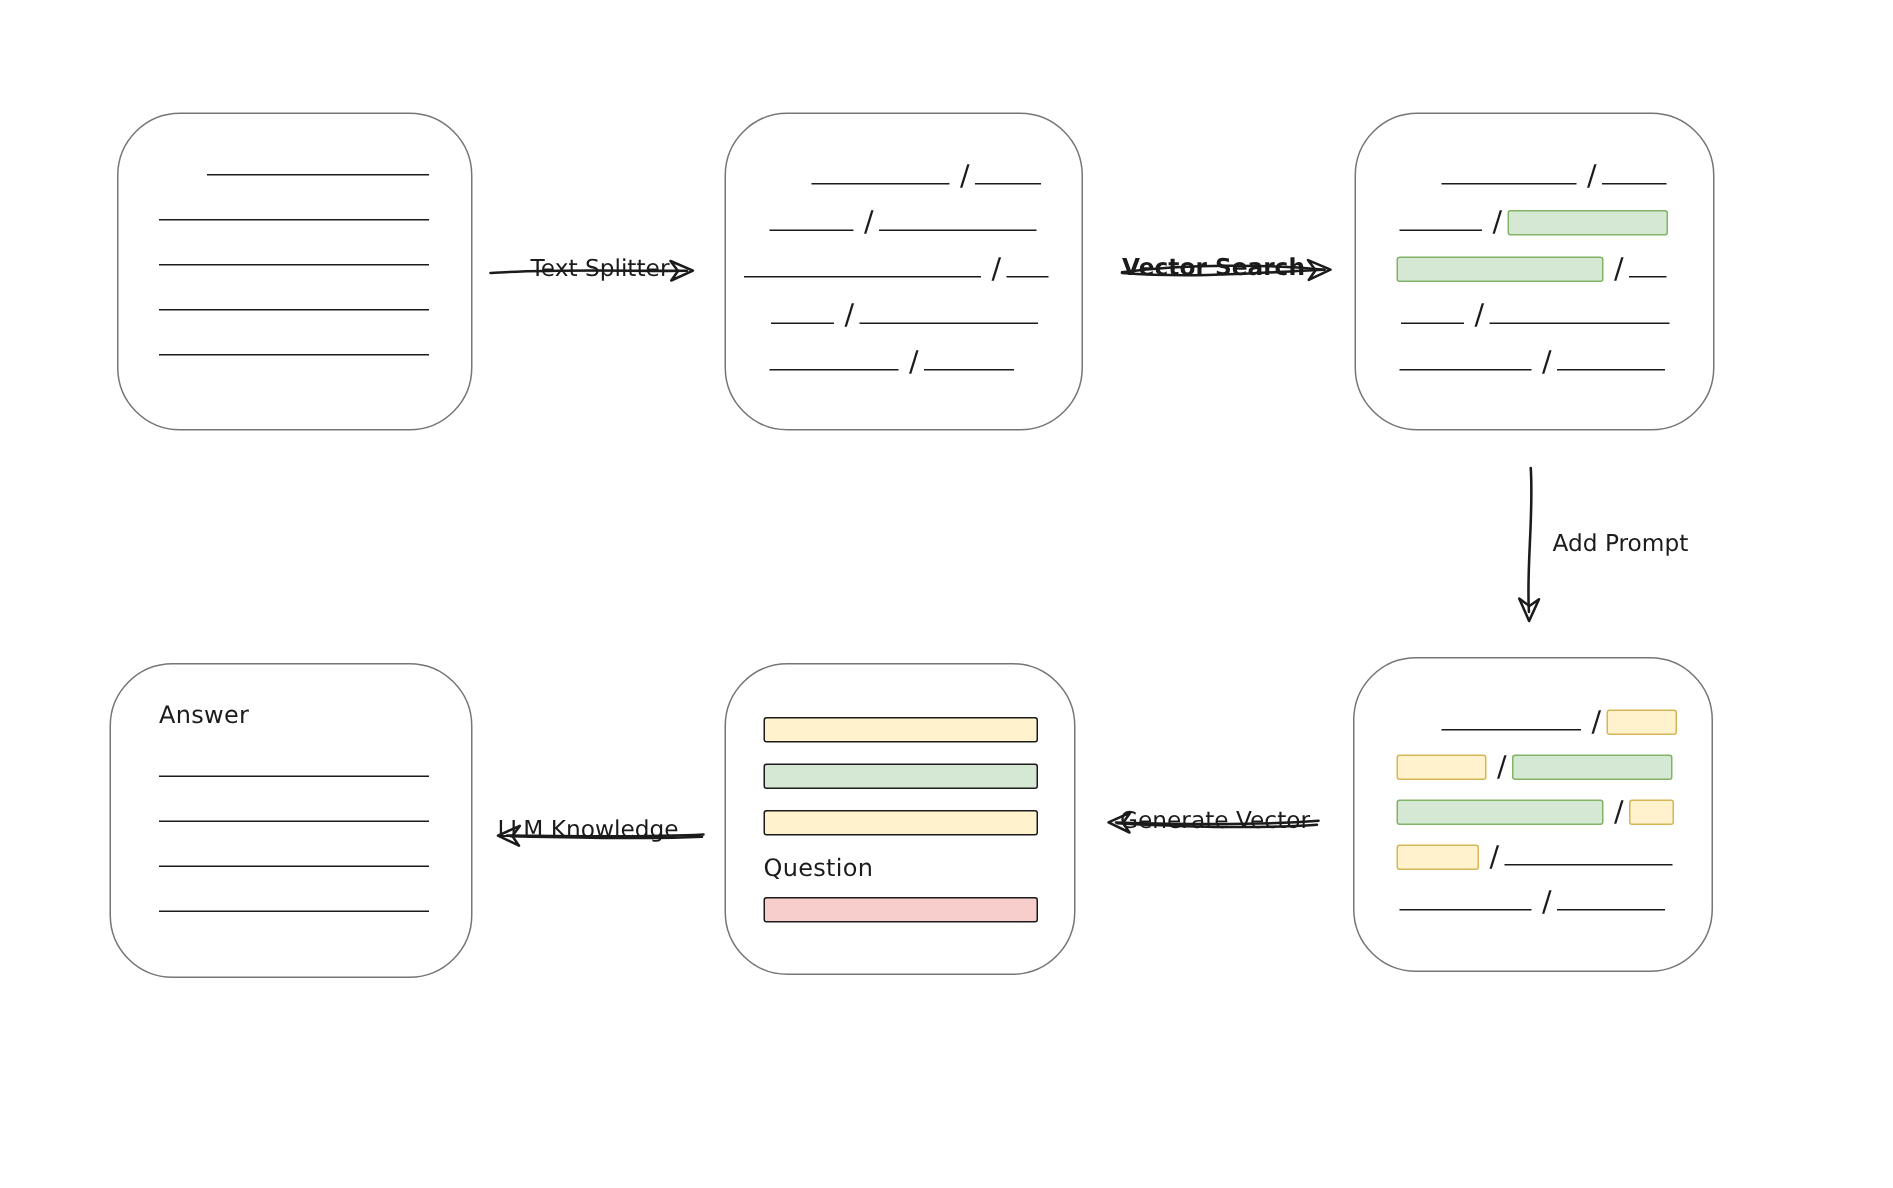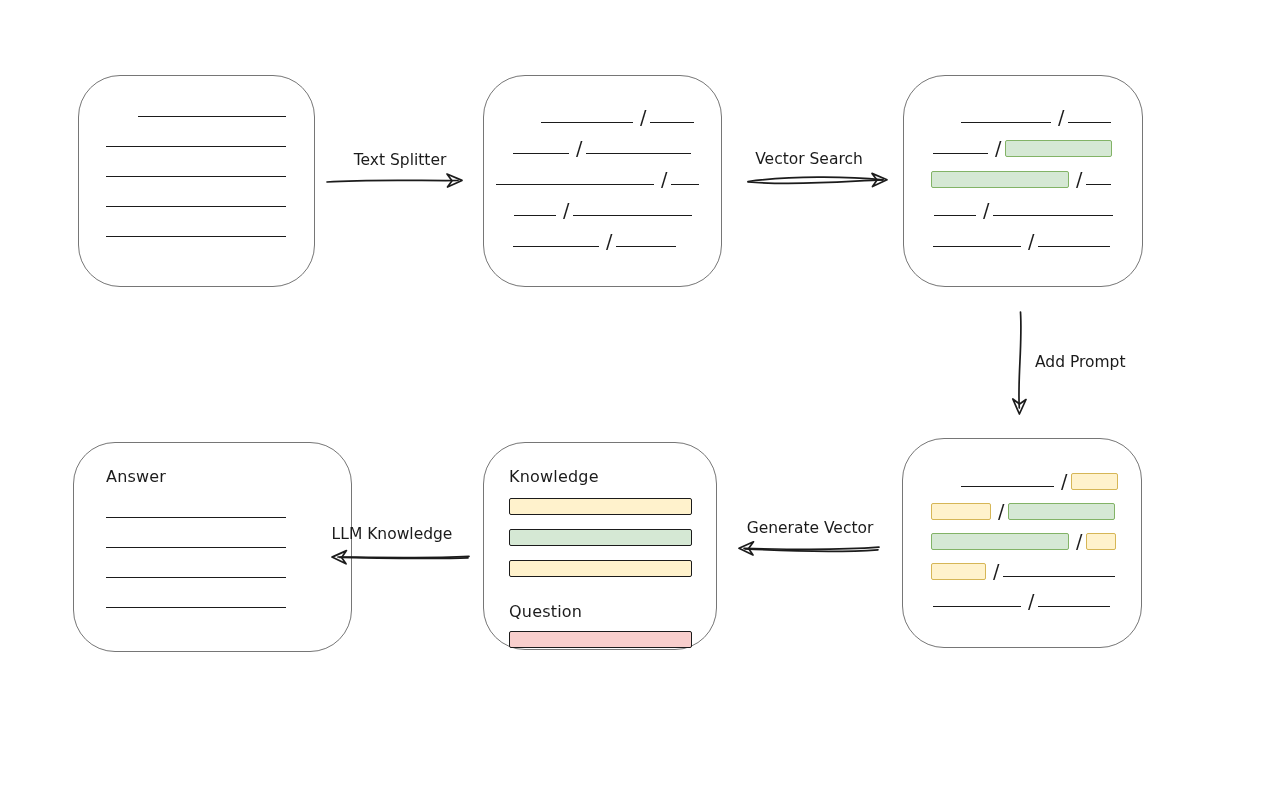--- a/index.html
+++ b/index.html
@@ -23,26 +23,26 @@
   .rows-ctx .segrow{height:30px;}
   .seg-line{display:inline-block; height:0; border-bottom:1.8px solid var(--ink); margin-bottom:3px;}
   .slash{font-size:19px; line-height:1; position:relative; bottom:-1px; margin:0 4px 0 7px;}
   .chip{display:inline-block; box-sizing:border-box; height:17px; border-radius:2px; border:1.6px solid; margin-bottom:0;}
   .chip-yellow{background:var(--yf); border-color:var(--ys);}
   .chip-green{background:var(--gf); border-color:var(--gs);}
   .chip-red{background:var(--rf); border-color:var(--rs);}
   .heading{font-size:16px; line-height:20px; letter-spacing:.2px;}
   .bar{box-sizing:border-box; width:183px; height:17px; border-radius:2px; border:1.6px solid; margin-top:14px;}
   .bars .bar:first-child{margin-top:11px;}
-  .q-head{margin-top:25px;}
+  .q-head{margin-top:12px;}
   .bars-q .bar:first-child{margin-top:9px;}
   .arrow-label{
     position:absolute; font-size:15.5px; line-height:18px; white-space:nowrap;
   }
-  .centered{transform:translateX(-50%);}
+  .centered{transform:translateX(-50%);margin-top:19px;}
   .caption{
     position:absolute; font-size:17px; white-space:nowrap; transform:translateX(-50%);
   }
   svg.arrows{position:absolute; left:0; top:0; pointer-events:none;}
   svg.arrows path{stroke:var(--ink); stroke-width:1.7; fill:none; stroke-linecap:round; stroke-linejoin:round;}
 </style>
 </head>
 <body>
 
 <div class="canvas">
@@ -143,33 +143,32 @@
         <span class="seg-line" style="width: 112px;"></span>
       </div>
       <div class="segrow" style="margin-left: 17px;">
         <span class="seg-line" style="width: 88px;"></span>
         <span class="slash">/</span>
         <span class="seg-line" style="width: 72px;"></span>
       </div>
     </div>
 
   <div class="box" style="left:483px; top:442px; width:234px; height:208px; padding:24px 0 0 25px; box-sizing:border-box;">
-    <div class="heading">Knowledge</div>
     <div class="bars">
         <div class="bar chip-yellow"></div>
         <div class="bar chip-green"></div>
         <div class="bar chip-yellow"></div>
       </div>
     <div class="heading q-head">Question</div>
     <div class="bars bars-q">
         <div class="bar chip-red"></div>
       </div>
   </div>
 
-  <div class="box" style="left:73px; top:442px; width:279px; height:210px; padding:24px 0 14px 32px; box-sizing:border-box;">
+  <div class="box" style="left:73px; top:442px; width:242px; height:210px; padding:24px 0 14px 32px; box-sizing:border-box;">
     <div class="heading">Answer</div>
     <div class="segrows rows-ans" style="margin-top:4px;">
         <div class="segrow" style="margin-left: 0px;">
           <span class="seg-line" style="width: 180px;"></span>
         </div>
         <div class="segrow" style="margin-left: 0px;">
           <span class="seg-line" style="width: 180px;"></span>
         </div>
         <div class="segrow" style="margin-left: 0px;">
           <span class="seg-line" style="width: 180px;"></span>
@@ -200,18 +199,18 @@
       <path d="M753.5,541.8 L739,548.3 L753,555 L748.6,548.6 Z"></path>
     </g>
     <g>
       <path d="M469,556.3 C432,558.3 388,557.5 338,557"></path>
       <path d="M468,557.8 C436,559.4 398,558.6 340,557.4"></path>
       <path d="M346.5,550.6 L332,557.1 L346,563.8 L341.6,557.4 Z"></path>
     </g>
   </svg>
 
   <div class="arrow-label centered" style="left:400px; top:151px;">Text Splitter</div>
-  <div class="arrow-label centered" style="left:809px; top:150px;">Vector Search</div>
+  <div class="arrow-label centered" style="left:809px; top:150px;font-weight:bold;">Vector Search</div>
   <div class="arrow-label" style="left:1035px; top:353px;">Add Prompt</div>
   <div class="arrow-label centered" style="left:810px; top:519px;">Generate Vector</div>
   <div class="arrow-label centered" style="left:392px; top:525px;">LLM Knowledge</div>
 
 </div>
 
 </body></html>

